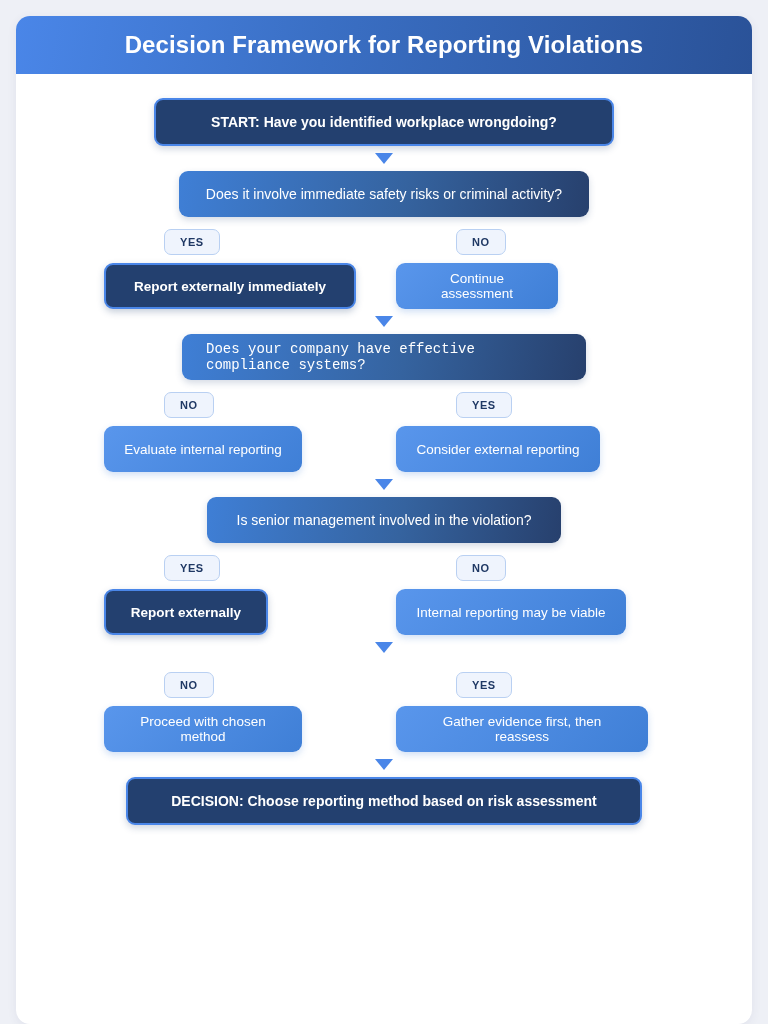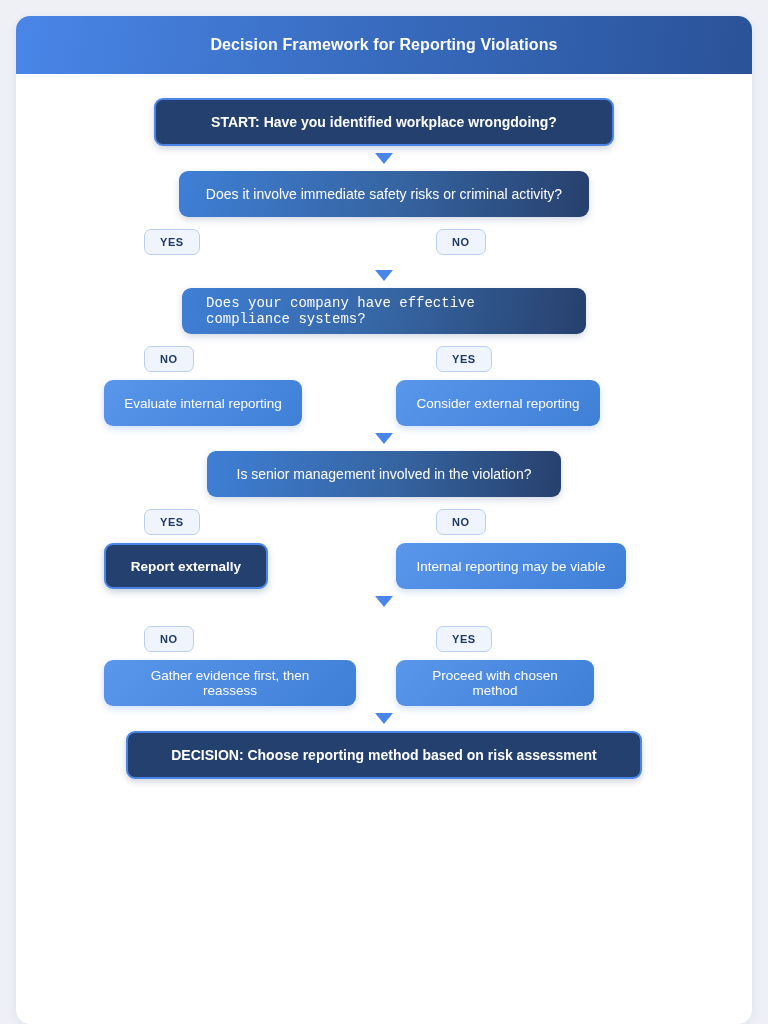--- a/index.html
+++ b/index.html
@@ -36,21 +36,21 @@
     height: 58px;
     flex: 0 0 58px;
     background: linear-gradient(100deg, #4a86e8 0%, #3a6fc4 42%, #2a5298 100%);
     display: flex;
     align-items: center;
     justify-content: center;
   }
 
   .header-title {
     color: #ffffff;
-    font-size: 16px;
+    font-size: 24px;
     font-weight: bold;
     letter-spacing: 0.1px;
     text-align: left;
   }
 
   
   .flow {
     flex: 1 1 auto;
     padding: 24px 0 18px 0;
     display: flex;
@@ -136,21 +136,21 @@
     border: 1px solid #b9d0f2;
     border-radius: 7px;
     color: #1f3864;
     font-size: 11px;
     font-weight: bold;
     letter-spacing: 0.6px;
     padding: 6px 15px;
     display: inline-flex;
     align-items: center;
     justify-content: center;
-    margin-left: 40px;
+    margin-left: 60px;
   }
 
   
   .outcome {
     border-radius: 9px;
     height: 46px;
     display: flex;
     align-items: center;
     justify-content: center;
     padding: 0 20px;
@@ -204,20 +204,28 @@
 
     <div class="branch">
       <div class="badge-row">
         <div class="badge-slot left">
           <span class="badge">YES</span>
         </div>
         <div class="badge-slot right">
           <span class="badge">NO</span>
         </div>
       </div>
+      <div class="outcome-row">
+        <div class="outcome-slot left">
+          <div class="outcome strong w-252">Report externally immediately</div>
+        </div>
+        <div class="outcome-slot right">
+          <div class="outcome soft w-162">Continue assessment</div>
+        </div>
+      </div>
     </div>
 
     <div class="arrow"></div>
 
     <div class="node-question q-w-404">Does your company have effective compliance systems?</div>
 
     <div class="branch">
       <div class="badge-row">
         <div class="badge-slot left">
           <span class="badge">NO</span>
@@ -265,25 +273,25 @@
     <div class="branch">
       <div class="badge-row">
         <div class="badge-slot left">
           <span class="badge">NO</span>
         </div>
         <div class="badge-slot right">
           <span class="badge">YES</span>
         </div>
       </div>
       <div class="outcome-row">
+        <div class="outcome-slot right">
+          <div class="outcome soft w-198">Proceed with chosen method</div>
+        </div>
         <div class="outcome-slot left">
           <div class="outcome soft w-252">Gather evidence first, then reassess</div>
-        </div>
-        <div class="outcome-slot right">
-          <div class="outcome soft w-198">Proceed with chosen method</div>
         </div>
       </div>
     </div>
 
     <div class="arrow"></div>
 
     <div class="node-terminal node-end">DECISION: Choose reporting method based on risk assessment</div>
 
   </div>
 </div>

